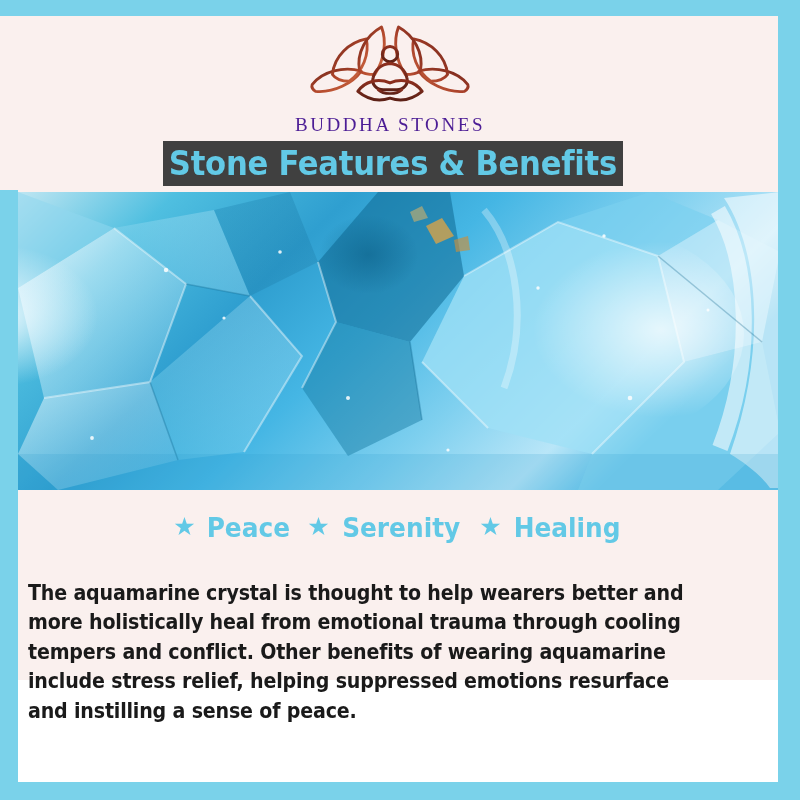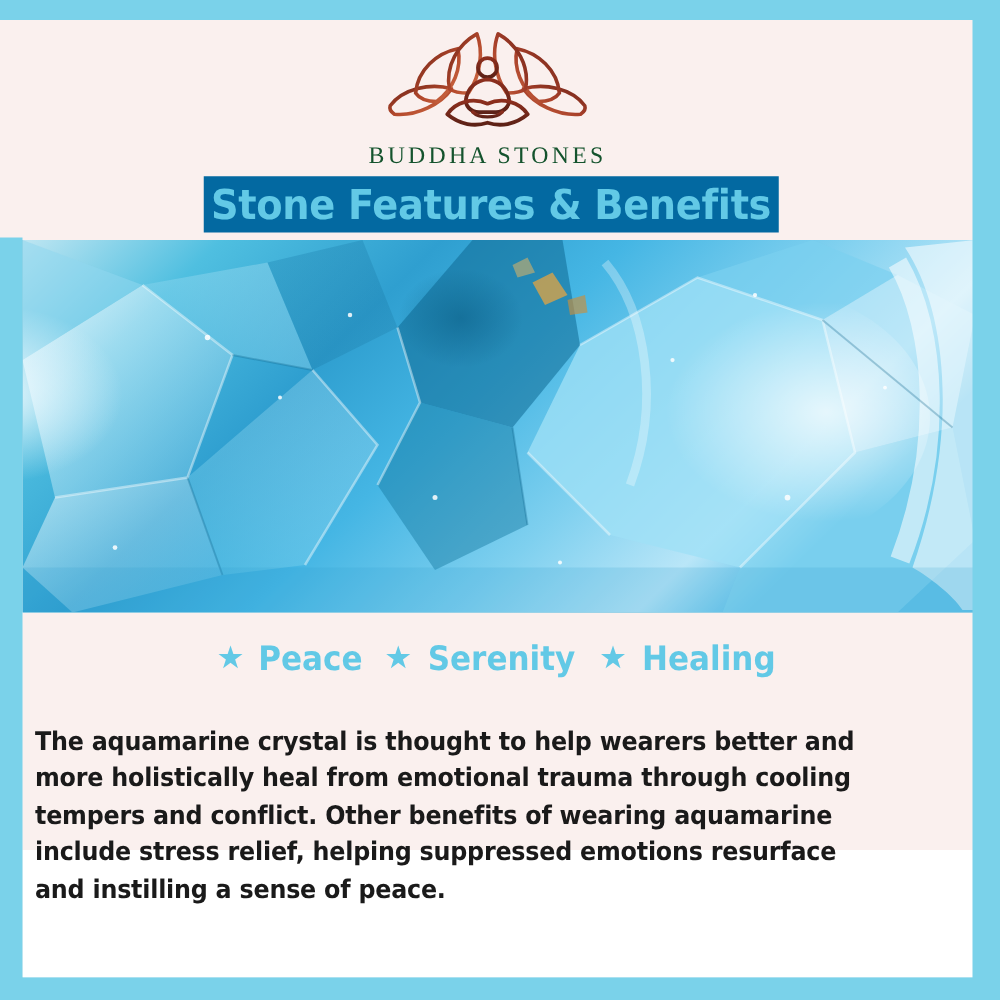--- a/index.html
+++ b/index.html
@@ -93,32 +93,32 @@
     width: 190px;
     height: 88px;
     display: block;
     margin: 0 auto;
   }
   .brand-name {
     margin-top: 4px;
     font-family: "Liberation Serif", serif;
     font-size: 19px;
     letter-spacing: 2.6px;
-    color: #14532d;
+    color: #4c1d95;
     font-weight: 400;
   }
 
   
   .title-band {
     position: absolute;
     left: 163px;
     top: 141px;
     width: 460px;
     height: 45px;
-    background: #0369a1;
+    background: #404040;
     display: flex;
     align-items: center;
     justify-content: center;
   }
   .title-text {
     font-family: "DejaVu Sans", sans-serif;
     font-weight: bold;
     font-size: 33px;
     color: #62c9e6;
     letter-spacing: -0.3px;

